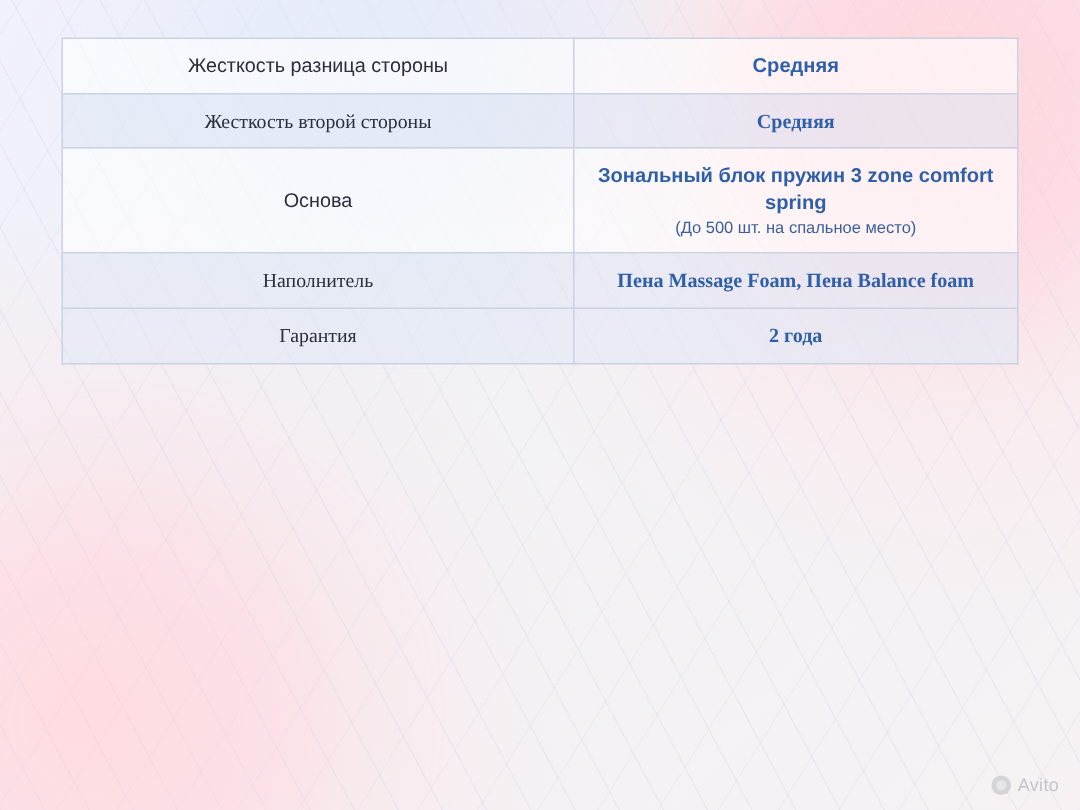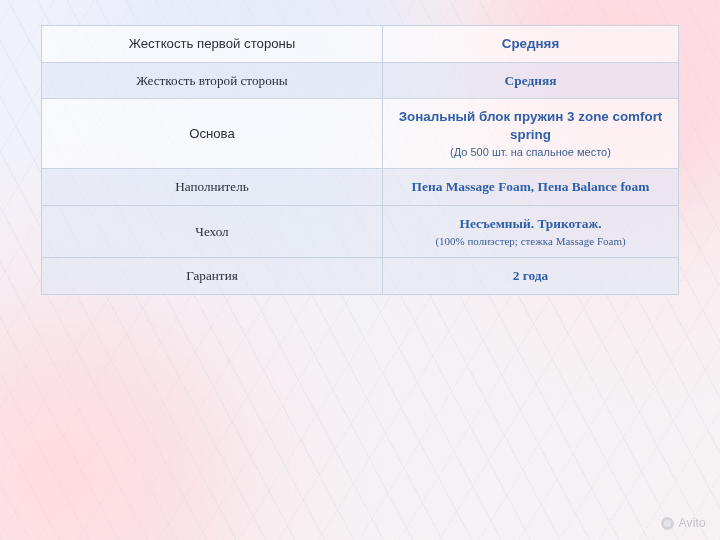--- a/index.html
+++ b/index.html
@@ -121,21 +121,21 @@
 <div class="page">
   <div class="bg-lines"></div>
   <div class="bg-glow glow-a"></div>
   <div class="bg-glow glow-b"></div>
   <div class="bg-glow glow-c"></div>
 
   <div class="table-wrap">
     <table class="spec">
       <tbody>
         <tr class="odd">
-          <td class="label">Жесткость первой стороны</td>
+          <td class="label">Жесткость разница стороны</td>
           <td class="value">
             <span>Средняя</span>
           </td>
         </tr>
         <tr class="even">
           <td class="label">Жесткость второй стороны</td>
           <td class="value">
             <span>Средняя</span>
           </td>
         </tr>
@@ -146,27 +146,20 @@
             <span class="sub">(До 500 шт. на спальное место)</span>
           </td>
         </tr>
         <tr class="even">
           <td class="label">Наполнитель</td>
           <td class="value">
             <span>Пена Massage Foam, Пена Balance foam</span>
           </td>
         </tr>
         <tr class="even">
-          <td class="label">Чехол</td>
-          <td class="value">
-            <span>Несъемный. Трикотаж.</span>
-            <span class="sub">(100% полиэстер; стежка Massage Foam)</span>
-          </td>
-        </tr>
-        <tr class="even">
           <td class="label">Гарантия</td>
           <td class="value">
             <span>2 года</span>
           </td>
         </tr>
       </tbody>
     </table>
   </div>
 
   <div class="watermark">

